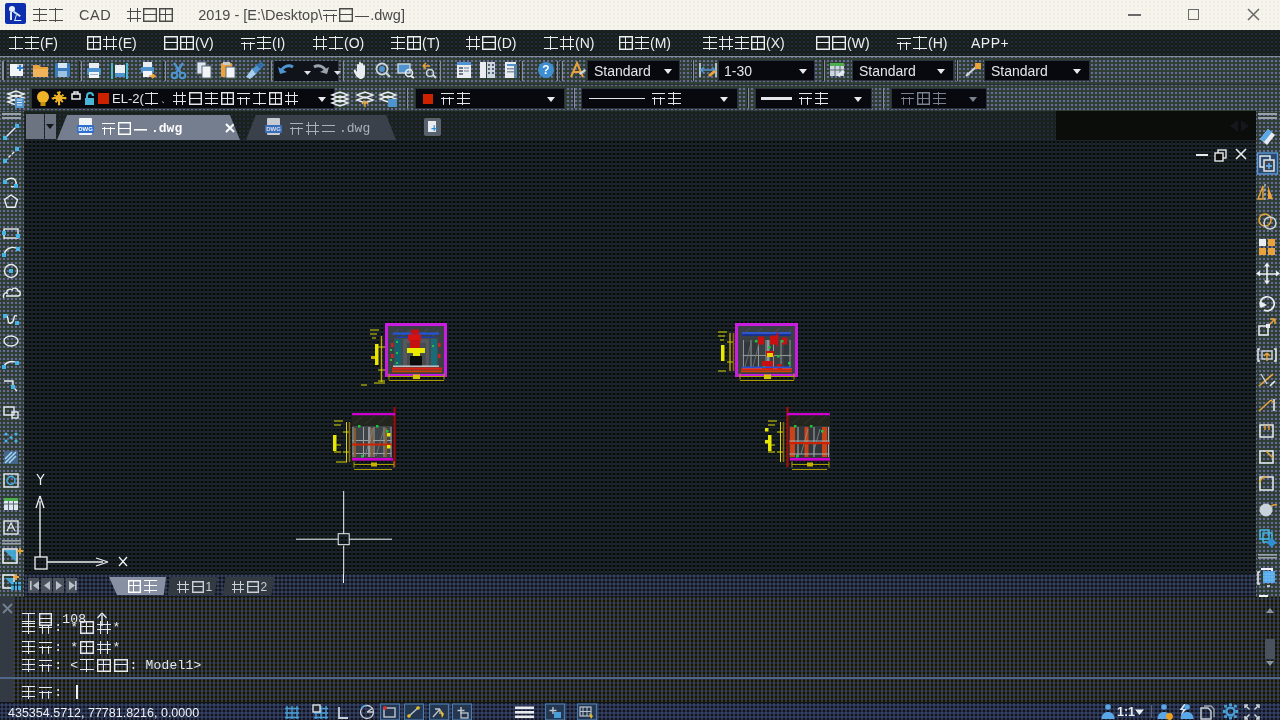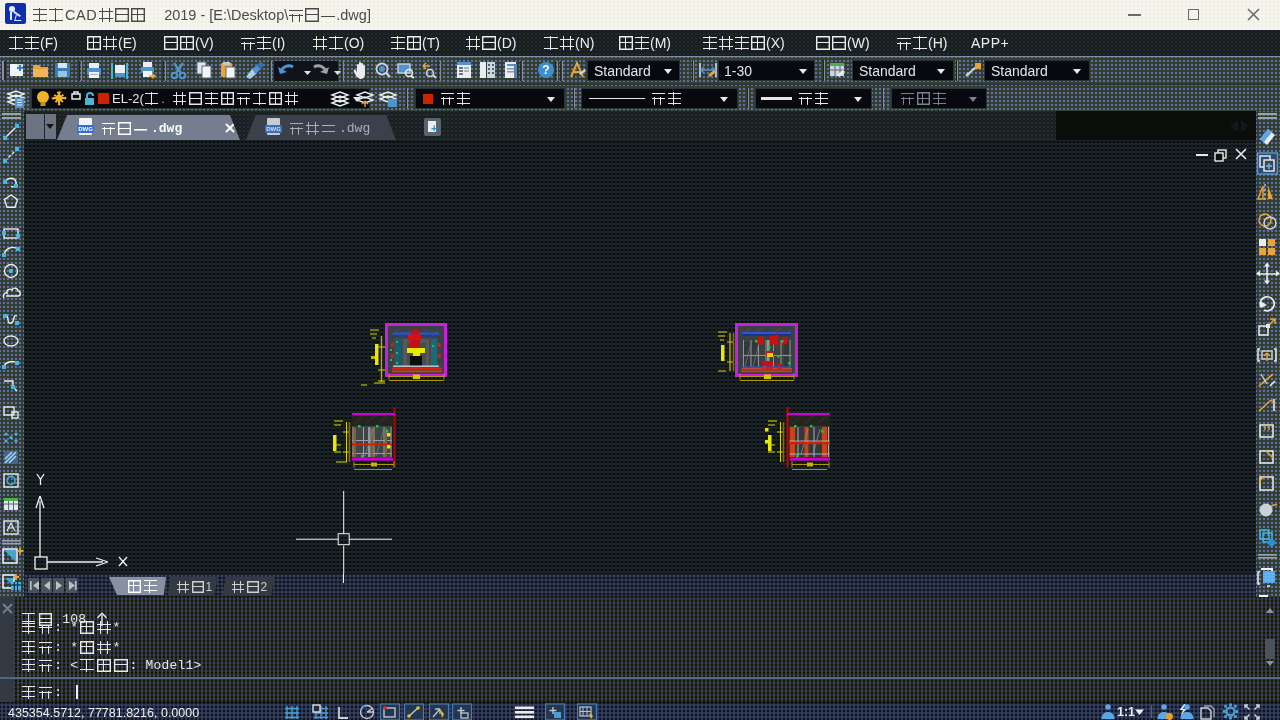--- a/index.html
+++ b/index.html
@@ -35,25 +35,25 @@
   <div class="abs" id="title" style="left:0;top:0;width:1280px;height:30px;background-color:#f5f4ef;background-image:radial-gradient(circle,#eeead2 22%,transparent 30%);background-size:4px 4px">
     <div class="abs" style="left:5px;top:3px;width:21px;height:21px;background:#0d2fae;border-radius:2px">
       <div class="abs" style="left:4px;top:3px;width:6px;height:6px;background:#e8f0ff;border-radius:50%"></div>
       <div class="abs" style="left:5px;top:9px;width:2px;height:8px;background:#dce8ff"></div>
       <div class="abs" style="left:8px;top:10px;width:8px;height:2px;background:#dce8ff;transform:rotate(35deg)"></div>
       <div class="abs" style="left:10px;top:12px;width:7px;height:6px;border:1.6px solid #dce8ff;border-top:none;border-right:none;transform:skewX(-15deg)"></div>
     </div>
     <div class="abs row m14" style="left:32px;top:7px;height:16px;color:#4a4a4a;font-size:14.5px">
       <i class="g ga"></i>
         <i class="g gd"></i>
-        <span style="margin:0 1px;letter-spacing:.5px">CAD</span>
+        <span style="margin:0 15px;letter-spacing:.5px">CAD</span>
         <i class="g gc"></i>
         <i class="g gb"></i>
         <i class="g ge"></i>
-        <span style="margin-left:14px">&nbsp;2019 - [E:\Desktop\</span>
+        <span style="margin-left:20px">&nbsp;2019 - [E:\Desktop\</span>
         <i class="g gf"></i>
         <i class="g gb"></i>
         <i class="g" style="background-image:linear-gradient(currentColor,currentColor);background-size:100% 1.4px;background-position:0 60%"></i>
         <span>.dwg]</span>
     </div>
     <div class="abs" style="left:1128px;top:14px;width:13px;height:1.6px;background:#6a6a6a"></div>
     <div class="abs" style="left:1188px;top:9px;width:11px;height:11px;border:1.6px solid #6a6a6a"></div>
     <svg class="abs" style="left:1247px;top:8px" width="13" height="13">
         <path d="M1 1 L12 12 M12 1 L1 12" stroke="#6a6a6a" stroke-width="1.6"></path>
       </svg>
@@ -321,21 +321,21 @@
   </div>
 
   <div class="abs dots-tb" id="tb2" style="left:0;top:84px;width:1280px;height:27px;background-color:#343b4a;border-top:1px solid #2a2f36">
     <svg class="abs" style="left:5px;top:3px" width="22" height="21">
       <path d="M3 6l8-3 8 3-8 3z" fill="none" stroke="#e9edf1" stroke-width="1.5"></path>
       <path d="M3 10l8-3 8 3-8 3z" fill="none" stroke="#e9edf1" stroke-width="1.5"></path>
       <path d="M3 14l8-3 8 3-8 3z" fill="none" stroke="#e9edf1" stroke-width="1.5"></path>
       <rect x="10" y="10" width="9" height="10" fill="#4f93cf"></rect>
         <path d="M12 12h5M12 14.5h5M12 17h5" stroke="#e9edf1" stroke-width="1.2"></path>
     </svg>
-    <div class="ddbox" style="left:31px;width:339px">
+    <div class="ddbox" style="left:31px;width:304px">
       <svg style="margin-left:3px" width="75" height="19">
         <circle cx="8" cy="8" r="6" fill="#f0b429"></circle>
           <rect x="5.5" y="13" width="5" height="4" fill="#c9930f"></rect>
         <g fill="#f0b429">
             <circle cx="24" cy="9" r="3.5"></circle>
             <rect x="18" y="8" width="12" height="2"></rect>
             <rect x="23" y="3" width="2" height="12"></rect>
             <rect x="19.5" y="4.5" width="9" height="9" transform="rotate(45 24 9)" fill="none" stroke="#f0b429" stroke-width="2" stroke-dasharray="2 2.2"></rect>
           </g>
         <path d="M37 5h8v5h-8zM39 5v-2h4v2" fill="none" stroke="#e9edf1" stroke-width="1.5"></path>

